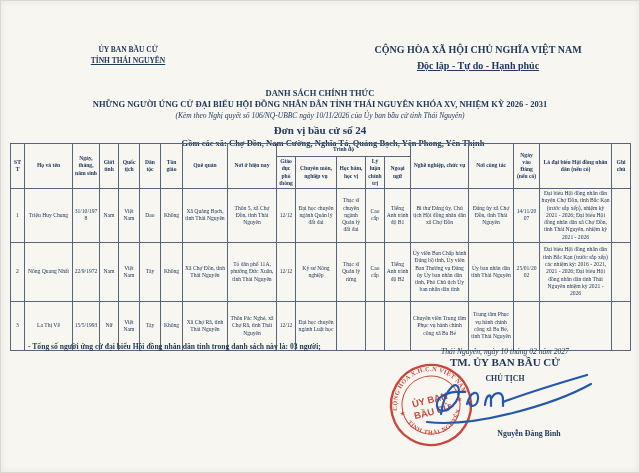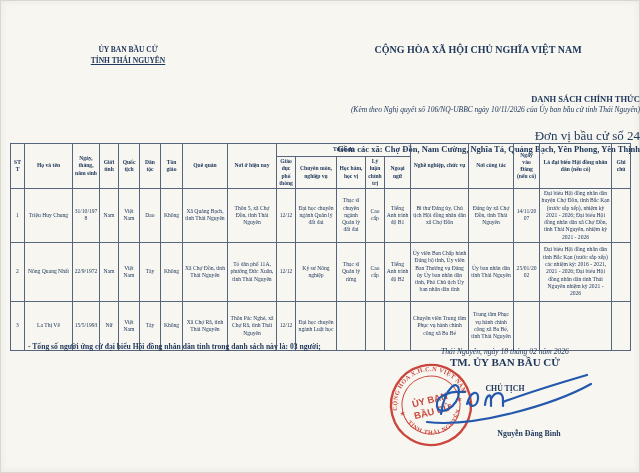--- a/index.html
+++ b/index.html
@@ -7,25 +7,25 @@
     width:640px;height:473px;position:relative;overflow:hidden;
     background:#f7f6f1;
     font-family:"Liberation Serif","DejaVu Serif",serif;
     color:#21395c;
   }
   .page-edge{position:absolute;inset:0;border:1px solid #d9d7d0;box-shadow:inset 0 0 8px rgba(0,0,0,.06);pointer-events:none;}
   .hdr-left{position:absolute;left:58px;top:44px;width:140px;text-align:center;font-weight:bold;font-size:7.5px;line-height:1.5;}
   .hdr-left .u{text-decoration:underline;}
   .hdr-right{position:absolute;left:348px;top:42px;width:260px;text-align:center;font-weight:bold;font-size:10px;line-height:1.6;}
   .hdr-right .u{text-decoration:underline;}
-  .title-block{position:absolute;top:94px;left:0;width:100%;text-align:right;line-height:1.35;}
+  .title-block{position:absolute;top:88px;left:0;width:100%;text-align:center;line-height:1.35;}
   .t1{font-weight:bold;font-size:8.5px;}
   .t2{font-weight:bold;font-size:8.5px;}
   .t3{font-style:italic;font-size:7.5px;}
-  .t4{font-weight:normal;font-size:13px;margin-top:11px;}
+  .t4{font-weight:bold;font-size:11px;margin-top:2px;}
   .t5{font-weight:bold;font-size:8.5px;margin-left:26px;}
   table.doc{
     position:absolute;left:10px;top:143px;width:620px;
     border-collapse:collapse;table-layout:fixed;
   }
   table.doc th,table.doc td{
     border:0.8px solid #56647c;
     font-size:5.6px;line-height:1.3;
     text-align:center;vertical-align:middle;
     padding:1px 1.5px;word-wrap:break-word;overflow:hidden;
@@ -35,41 +35,43 @@
   tr.h1 th{height:10px;}
   tr.h2 th{height:26px;}
   td.col-name{font-weight:bold;text-align:left;}
   tr.r1 td{height:47px;}
   tr.r2 td{height:56px;}
   tr.r3 td{height:46px;}
   .notes{position:absolute;left:28px;top:341px;font-weight:bold;font-size:7.6px;line-height:1.45;}
   .sig-block{position:absolute;left:385px;top:347px;width:240px;text-align:center;}
   .sig-date{font-style:italic;font-size:7.6px;}
   .sig-onbehalf{font-weight:bold;font-size:11px;margin-top:0;}
-  .sig-title{font-weight:bold;font-size:7.8px;margin-top:16px;}
+  .sig-title{font-weight:bold;font-size:7.8px;margin-top:6px;}
   .sig-name{position:absolute;left:444px;top:429px;width:170px;text-align:center;font-weight:bold;font-size:7.8px;}
   .stamp-wrap{position:absolute;left:388px;top:362px;width:86px;height:86px;transform:rotate(-14deg);opacity:.92;}
   .sig-ink{position:absolute;left:415px;top:362px;width:185px;height:75px;}
 </style>
 </head>
 <body>
 
 <div class="page-edge"></div>
 
 <div class="hdr-left">
   <div>ỦY BAN BẦU CỬ</div>
   <div class="u">TỈNH THÁI NGUYÊN</div>
 </div>
 
 <div class="hdr-right">
   <div>CỘNG HÒA XÃ HỘI CHỦ NGHĨA VIỆT NAM</div>
+  <div class="u">Độc lập - Tự do - Hạnh phúc</div>
 </div>
 
 <div class="title-block">
   <div class="t1">DANH SÁCH CHÍNH THỨC</div>
+  <div class="t2">NHỮNG NGƯỜI ỨNG CỬ ĐẠI BIỂU HỘI ĐỒNG NHÂN DÂN TỈNH THÁI NGUYÊN KHÓA XV, NHIỆM KỲ 2026 - 2031</div>
   <div class="t3">(Kèm theo Nghị quyết số 106/NQ-UBBC ngày 10/11/2026 của Ủy ban bầu cử tỉnh Thái Nguyên)</div>
   <div class="t4">Đơn vị bầu cử số 24</div>
   <div class="t5">Gồm các xã: Chợ Đồn, Nam Cường, Nghĩa Tá, Quảng Bạch, Yên Phong, Yên Thịnh</div>
 </div>
 
 <table class="doc">
   <colgroup>
     <col style="width:14px">
       <col style="width:48px">
       <col style="width:27px">
@@ -181,21 +183,21 @@
         <td class="col-note"></td>
       </tr>
     </tbody>
 </table>
 
 <div class="notes">
   <div>- Tổng số người ứng cử đại biểu Hội đồng nhân dân tỉnh trong danh sách này là: 03 người;</div>
 </div>
 
 <div class="sig-block">
-  <div class="sig-date">Thái Nguyên, ngày 18 tháng 02 năm 2026</div>
+  <div class="sig-date">Thái Nguyên, ngày 10 tháng 02 năm 2027</div>
   <div class="sig-onbehalf">TM. ỦY BAN BẦU CỬ</div>
   <div class="sig-title">CHỦ TỊCH</div>
 </div>
 
 <div class="stamp-wrap">
   <svg width="86" height="86" viewBox="0 0 86 86">
     <circle cx="43" cy="43" r="40" fill="none" stroke="#c8382d" stroke-width="2.4"></circle>
     <circle cx="43" cy="43" r="29" fill="none" stroke="#c8382d" stroke-width="1"></circle>
     <defs>
       <path id="arcTop" d="M 9,43 A 34,34 0 0 1 77,43"></path>

